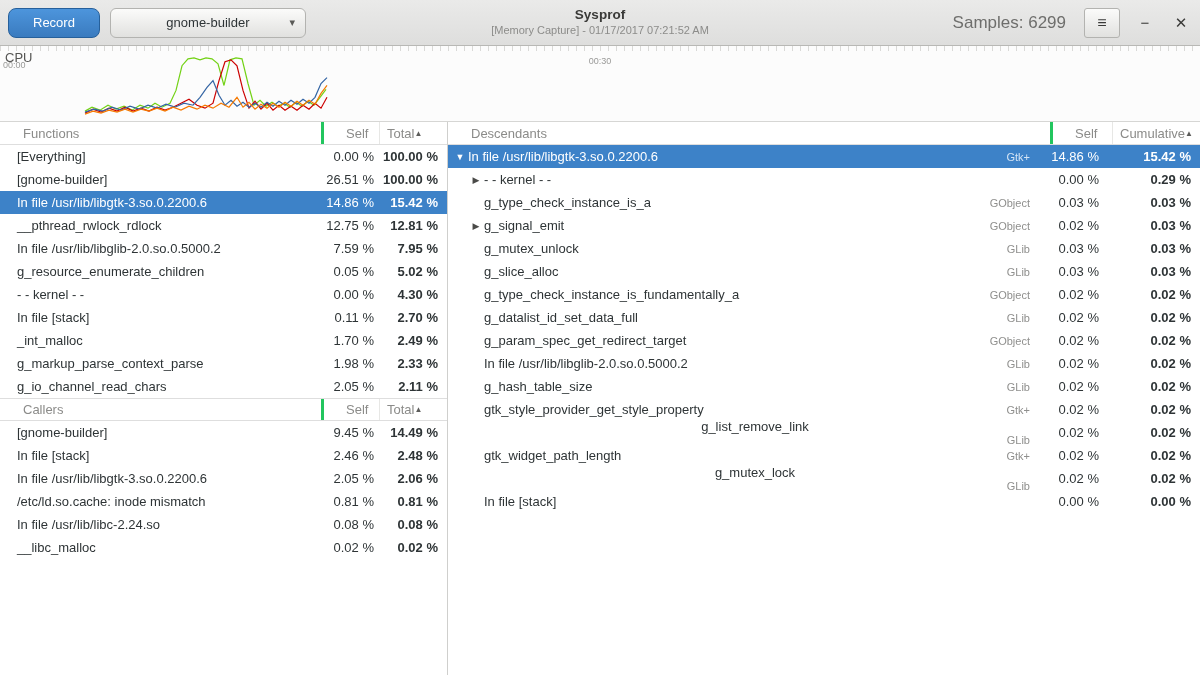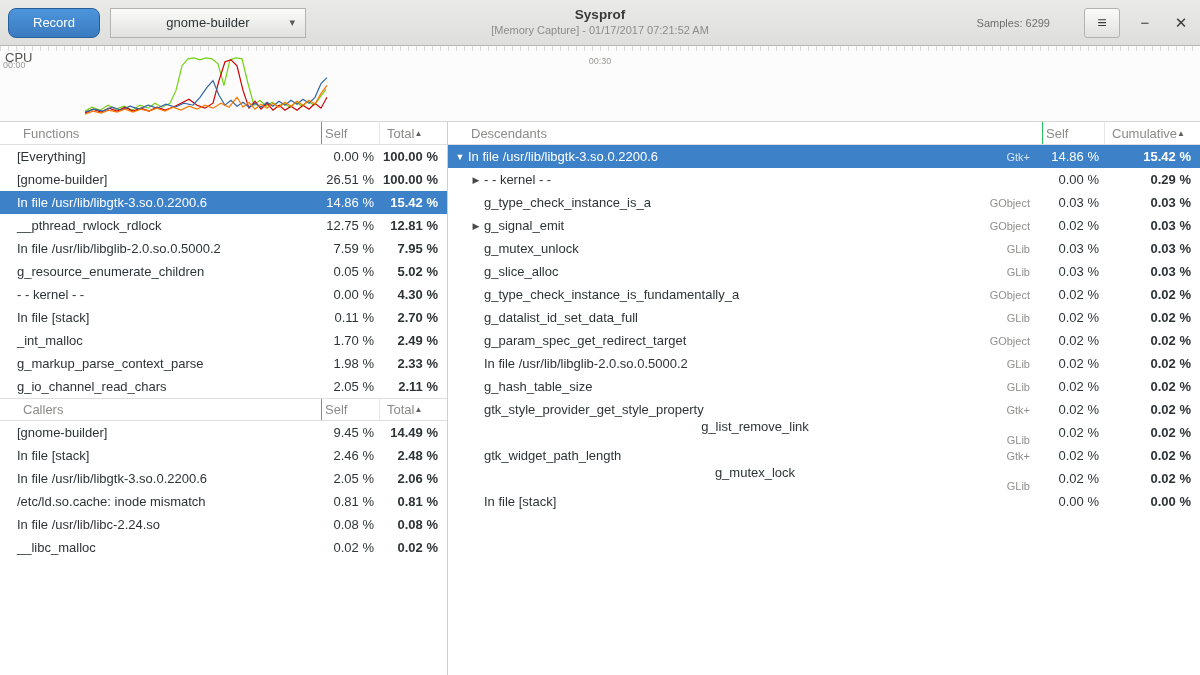--- a/index.html
+++ b/index.html
@@ -31,21 +31,21 @@
     color: #ffffff;
     font-size: 13px;
     display: flex; align-items: center; justify-content: center;
     cursor: pointer;
   }
   .process-dropdown {
     position: relative;
     height: 30px;
     width: 196px;
     border: 1px solid #b3b3b0;
-    border-radius: 0;
+    border-radius: 6px;
     background: linear-gradient(#fbfbfa, #e1e1df);
     display: flex; align-items: center; justify-content: center;
     color: #2e3436;
     cursor: pointer;
   }
   .process-dropdown .arrow {
     position: absolute;
     right: 10px;
     font-size: 11px;
     color: #5a5a57;
@@ -54,21 +54,21 @@
     position: absolute;
     left: 50%;
     top: 7px;
     transform: translateX(-50%);
     text-align: center;
     line-height: 1.25;
   }
   .title-center .title { font-size: 13.5px; color: #3a3a38; font-weight: bold; }
   .title-center .subtitle { font-size: 11px; color: #8c8c8a; }
   .tb-right { margin-left: auto; display: flex; align-items: center; gap: 14px; }
-  .samples { color: #6e6e6c; font-size: 11px; margin-right: 20px; }
+  .samples { color: #6e6e6c; font-size: 17px; margin-right: 4px; }
   .menu-btn {
     width: 36px; height: 30px;
     border: 1px solid #b3b3b0;
     border-radius: 3px;
     background: linear-gradient(#fbfbfa, #e1e1df);
     display: flex; align-items: center; justify-content: center;
     font-size: 16px; color: #3a3a38;
     cursor: pointer;
   }
   .win-btn {
@@ -108,31 +108,31 @@
     color: #8b8b89;
     border-bottom: 1px solid #dedede;
     background: #fff;
     flex: none;
   }
   .thead.with-top { border-top: 1px solid #dedede; }
   .thead .hname { flex: 1; padding-left: 23px; }
   .thead .hnum {
     width: 58px; height: 100%;
     display: flex; align-items: center;
-    border-left: 1px solid #22c55e;
-    padding-left: 3px;
+    border-left: 3px solid #22c55e;
+    padding-left: 22px;
   }
   .thead .hsort {
     width: 68px; height: 100%;
     display: flex; align-items: center; 
     border-left: 1px solid #e7e7e5;
     padding: 0 5px 0 7px;
   }
   .right-panel .thead .hnum { width: 62px; }
-  .right-panel .thead .hsort { width: 96px; }
+  .right-panel .thead .hsort { width: 88px; }
   .sort-arrow { font-size: 8px; color: #5c5c5a; }
 
   .rows { flex: none; }
   .trow { display: flex; height: 23px; align-items: center; background: #fff; }
   .trow.selected { background: #3d82c8; color: #ffffff; }
   .cell.name { flex: 1; padding-left: 17px; white-space: nowrap; overflow: hidden; }
   .cell.num { width: 58px; text-align: right; padding-right: 5px; white-space: nowrap; }
   .cell.tot { width: 68px; text-align: right; padding-right: 9px; white-space: nowrap; font-weight: bold; }
 
   

